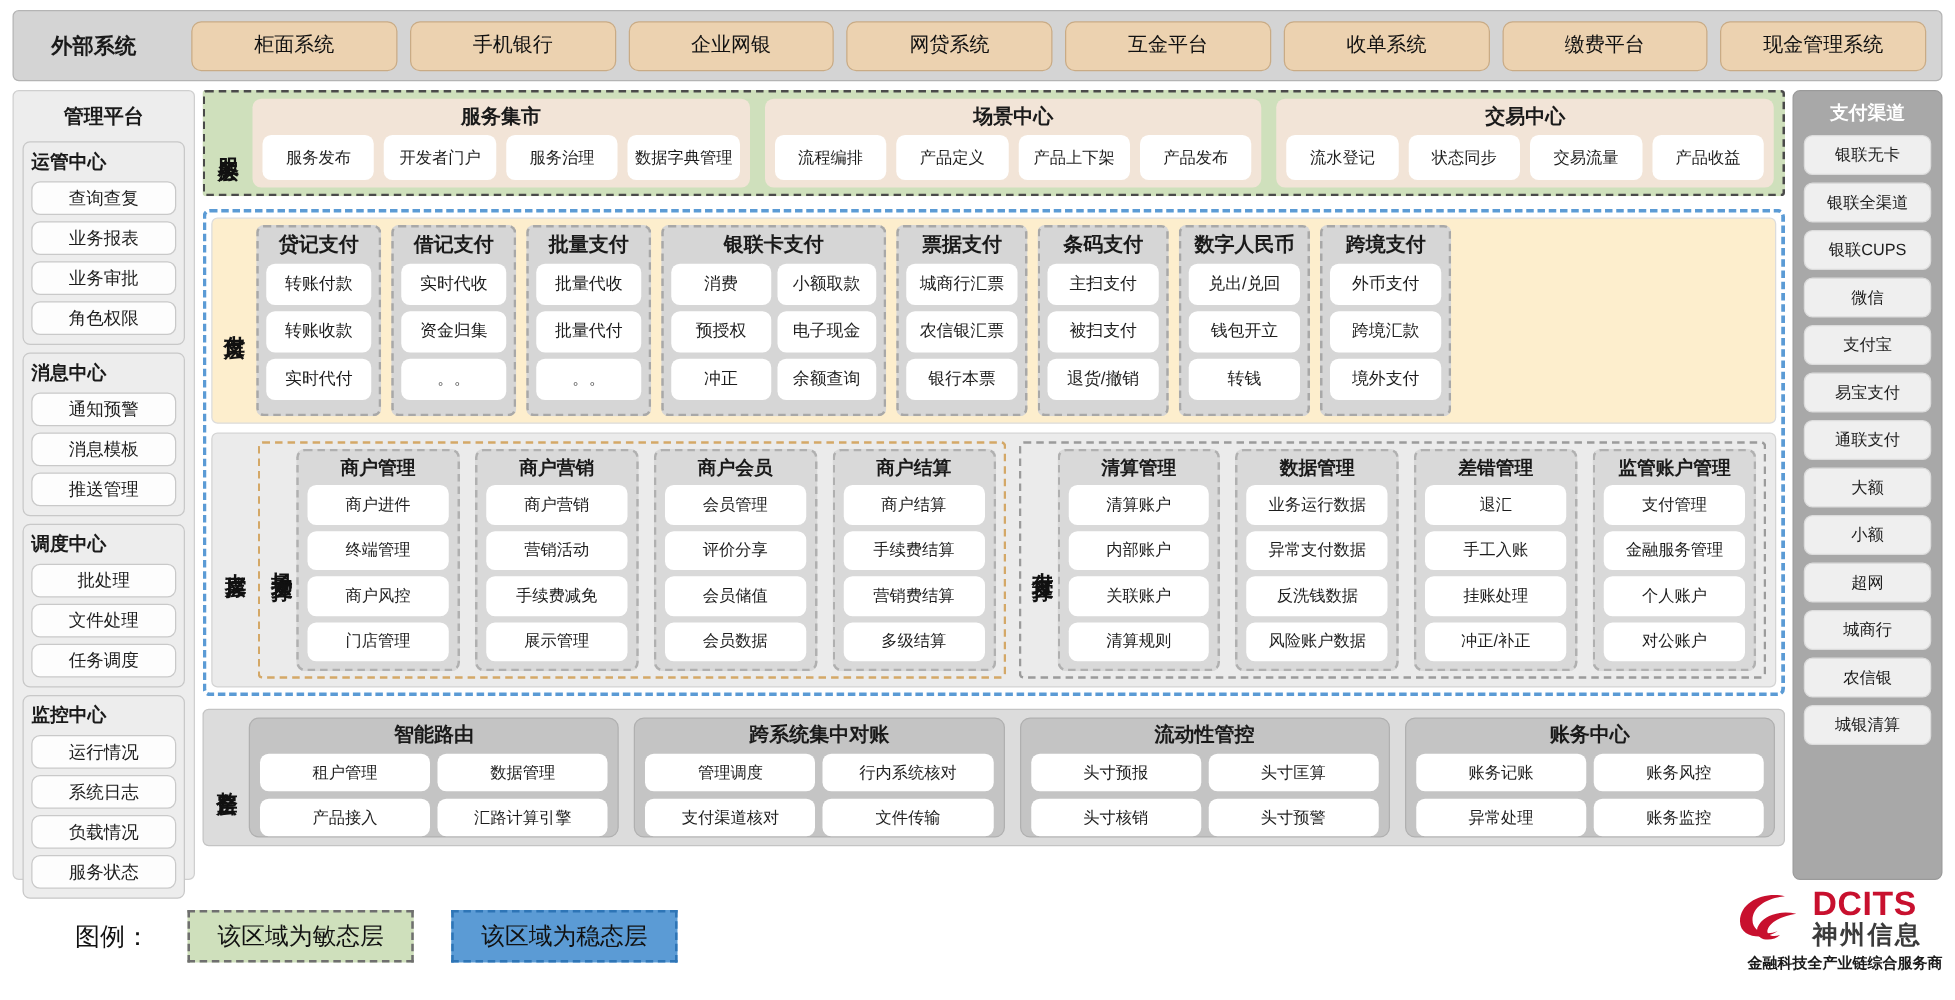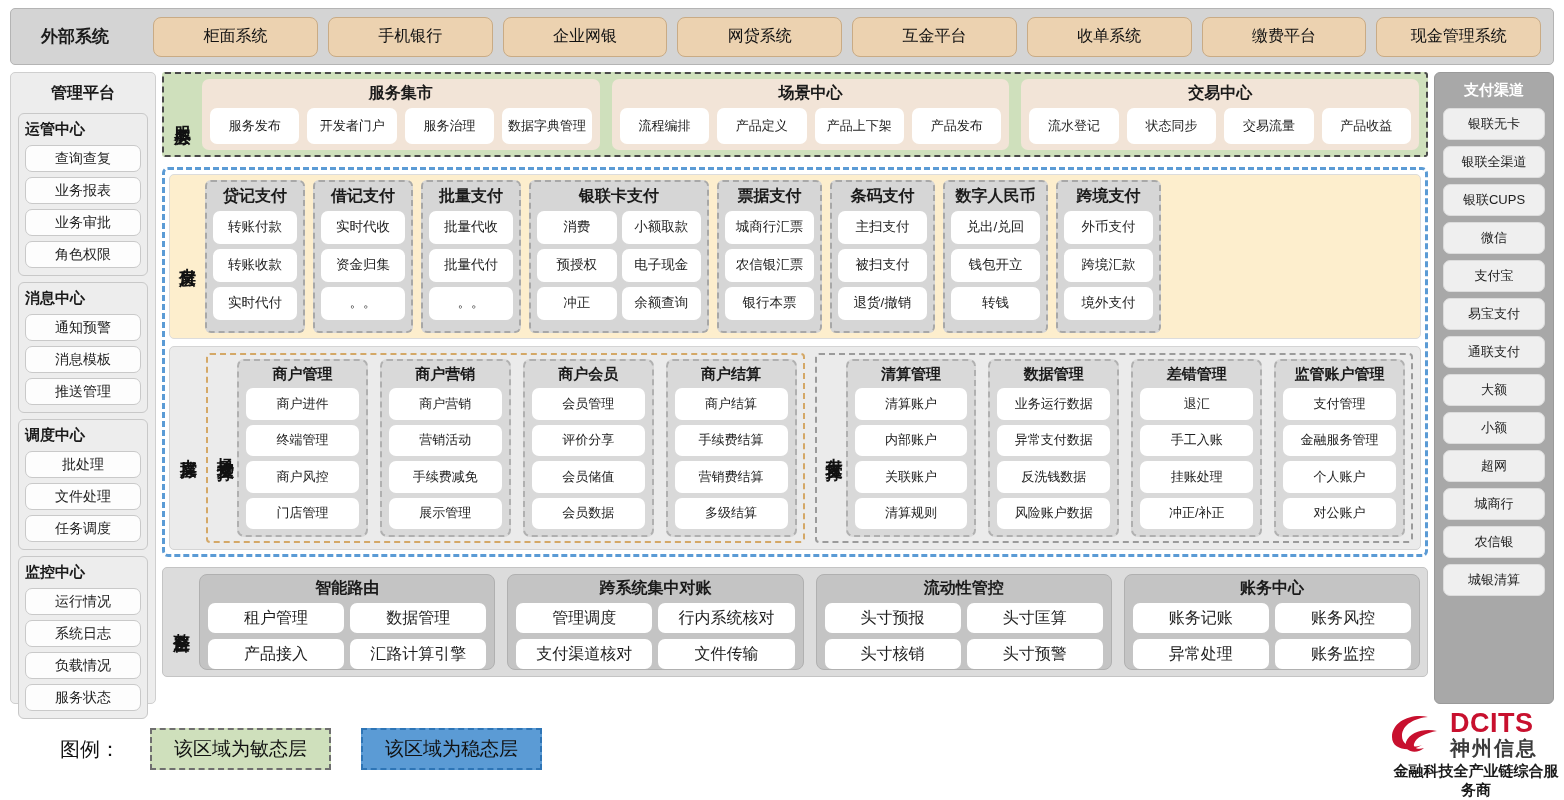--- a/index.html
+++ b/index.html
@@ -127,39 +127,39 @@
     background:#dcdcdc; border:1px solid #c4c4c4; border-radius:5px;
     display:flex; padding:6px 7px; gap:6px;
   }
   .int-groups { display:flex; flex:1; gap:12px; }
   .int-group {
     flex:1; background:#c4c4c4; border:1px solid #b0b0b0; border-radius:8px;
     padding:2px 8px 6px; display:flex; flex-direction:column;
   }
   .int-group-title { font-size:16px; font-weight:bold; text-align:center; padding:1px 0 4px; }
   .int-items { display:flex; flex-wrap:wrap; gap:6px; flex:1; }
-  .int-items .pill { width:calc(50% - 3px); height:30px; font-size:16px; border:none; background:#ffffff; }
+  .int-items .pill { width:calc(50% - 3px); height:30px; font-size:13px; border:none; background:#ffffff; }
 
   
   .legend { position:absolute; left:60px; top:728px; display:flex; align-items:center; gap:30px; }
   .legend-label { font-size:20px; color:#111; }
   .legend-box {
     height:42px; display:flex; align-items:center; justify-content:center;
     font-size:19px; padding:0 22px; color:#111;
   }
   .legend-agile { background:#cfe0bc; border:2px dashed #6f6f6f; }
   .legend-stable { background:#5b9bd5; border:2px dashed #2e75b6; }
 
   
   .logo { position:absolute; left:1388px; top:710px; width:176px; }
   .logo-row { display:flex; align-items:center; gap:4px; }
   .logo-text { line-height:1; }
   .logo-name { font-size:27px; font-weight:bold; color:#c8102e; letter-spacing:0.5px; }
   .logo-cn { font-size:20px; font-weight:bold; color:#3b3b3b; letter-spacing:2px; margin-top:1px; }
-  .logo-tag { font-size:15px; font-weight:bold; color:#1a1a1a; margin-top:4px; text-align:center; }
+  .logo-tag { font-size:12px; font-weight:bold; color:#1a1a1a; margin-top:4px; text-align:center; }
 </style>
 </head>
 <body>
 
 <div class="page">
 
   <div class="ext-bar">
     <div class="ext-title">外部系统</div>
     <div class="ext-items" id="ext-items">
         <div class="ext-item">柜面系统</div>

